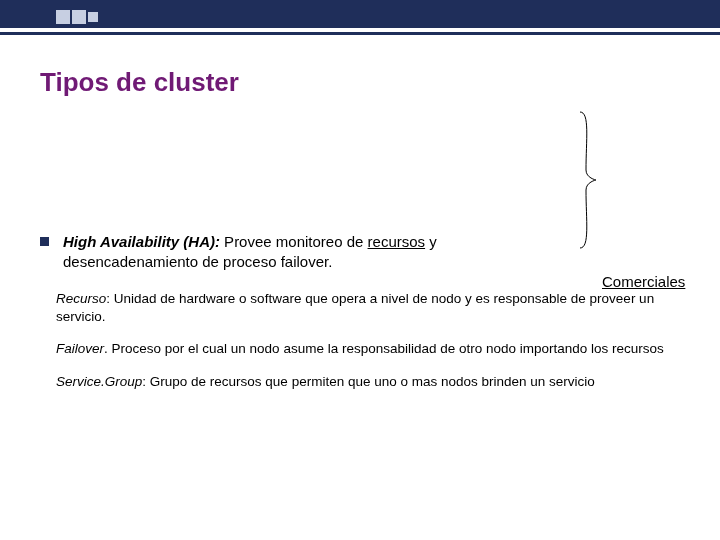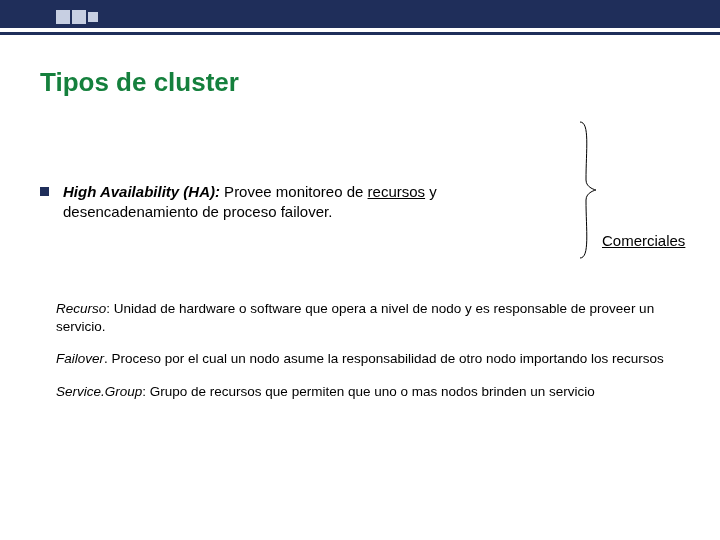--- a/index.html
+++ b/index.html
@@ -40,26 +40,26 @@
     height: 3px;
     background: #1f2e5a;
     margin-top: 4px;
   }
   .slide {
     padding: 32px 40px 10px 40px;
   }
   .title {
     font-size: 26px;
     font-weight: bold;
-    color: #15803d;
-    margin-bottom: 24px;
+    color: #701a75;
+    margin-bottom: 14px;
   }
   .content-row {
     display: flex;
-    align-items: center;
+    align-items: flex-end;
     gap: 6px;
   }
   .bullets {
     flex: 0 0 530px;
   }
   .bullet {
     display: flex;
     align-items: flex-start;
     margin-bottom: 24px;
     font-size: 15px;

